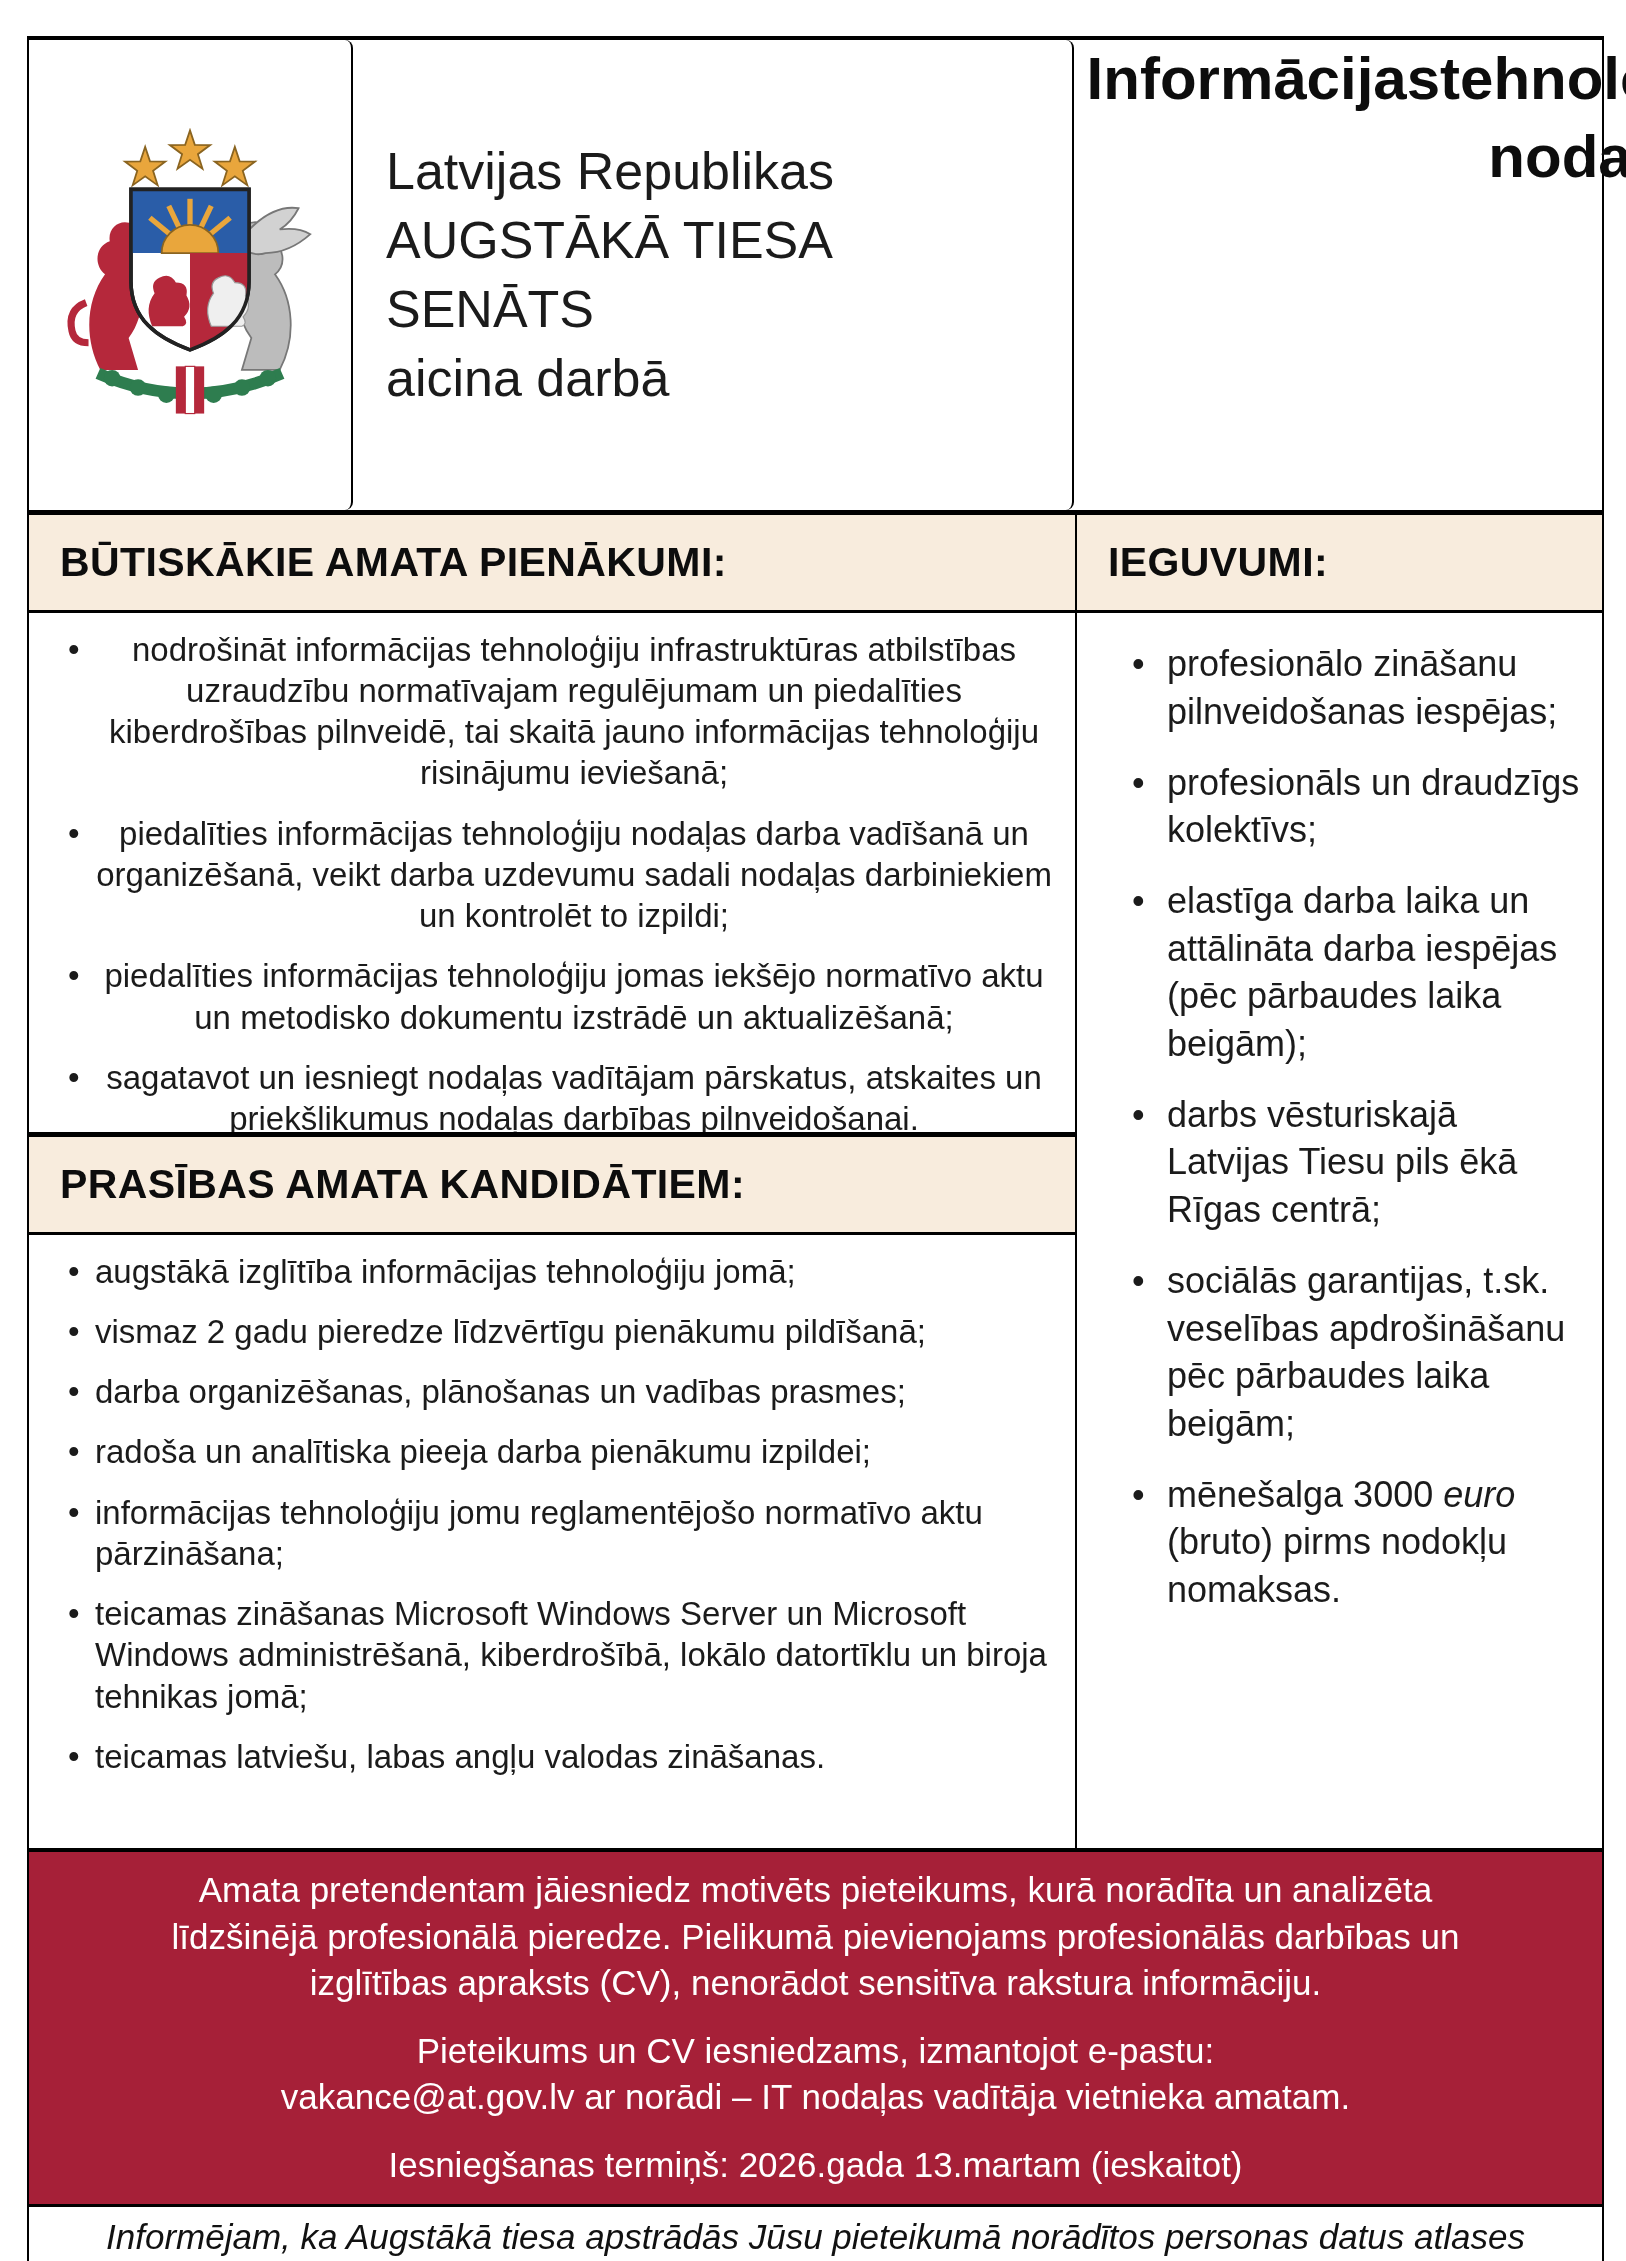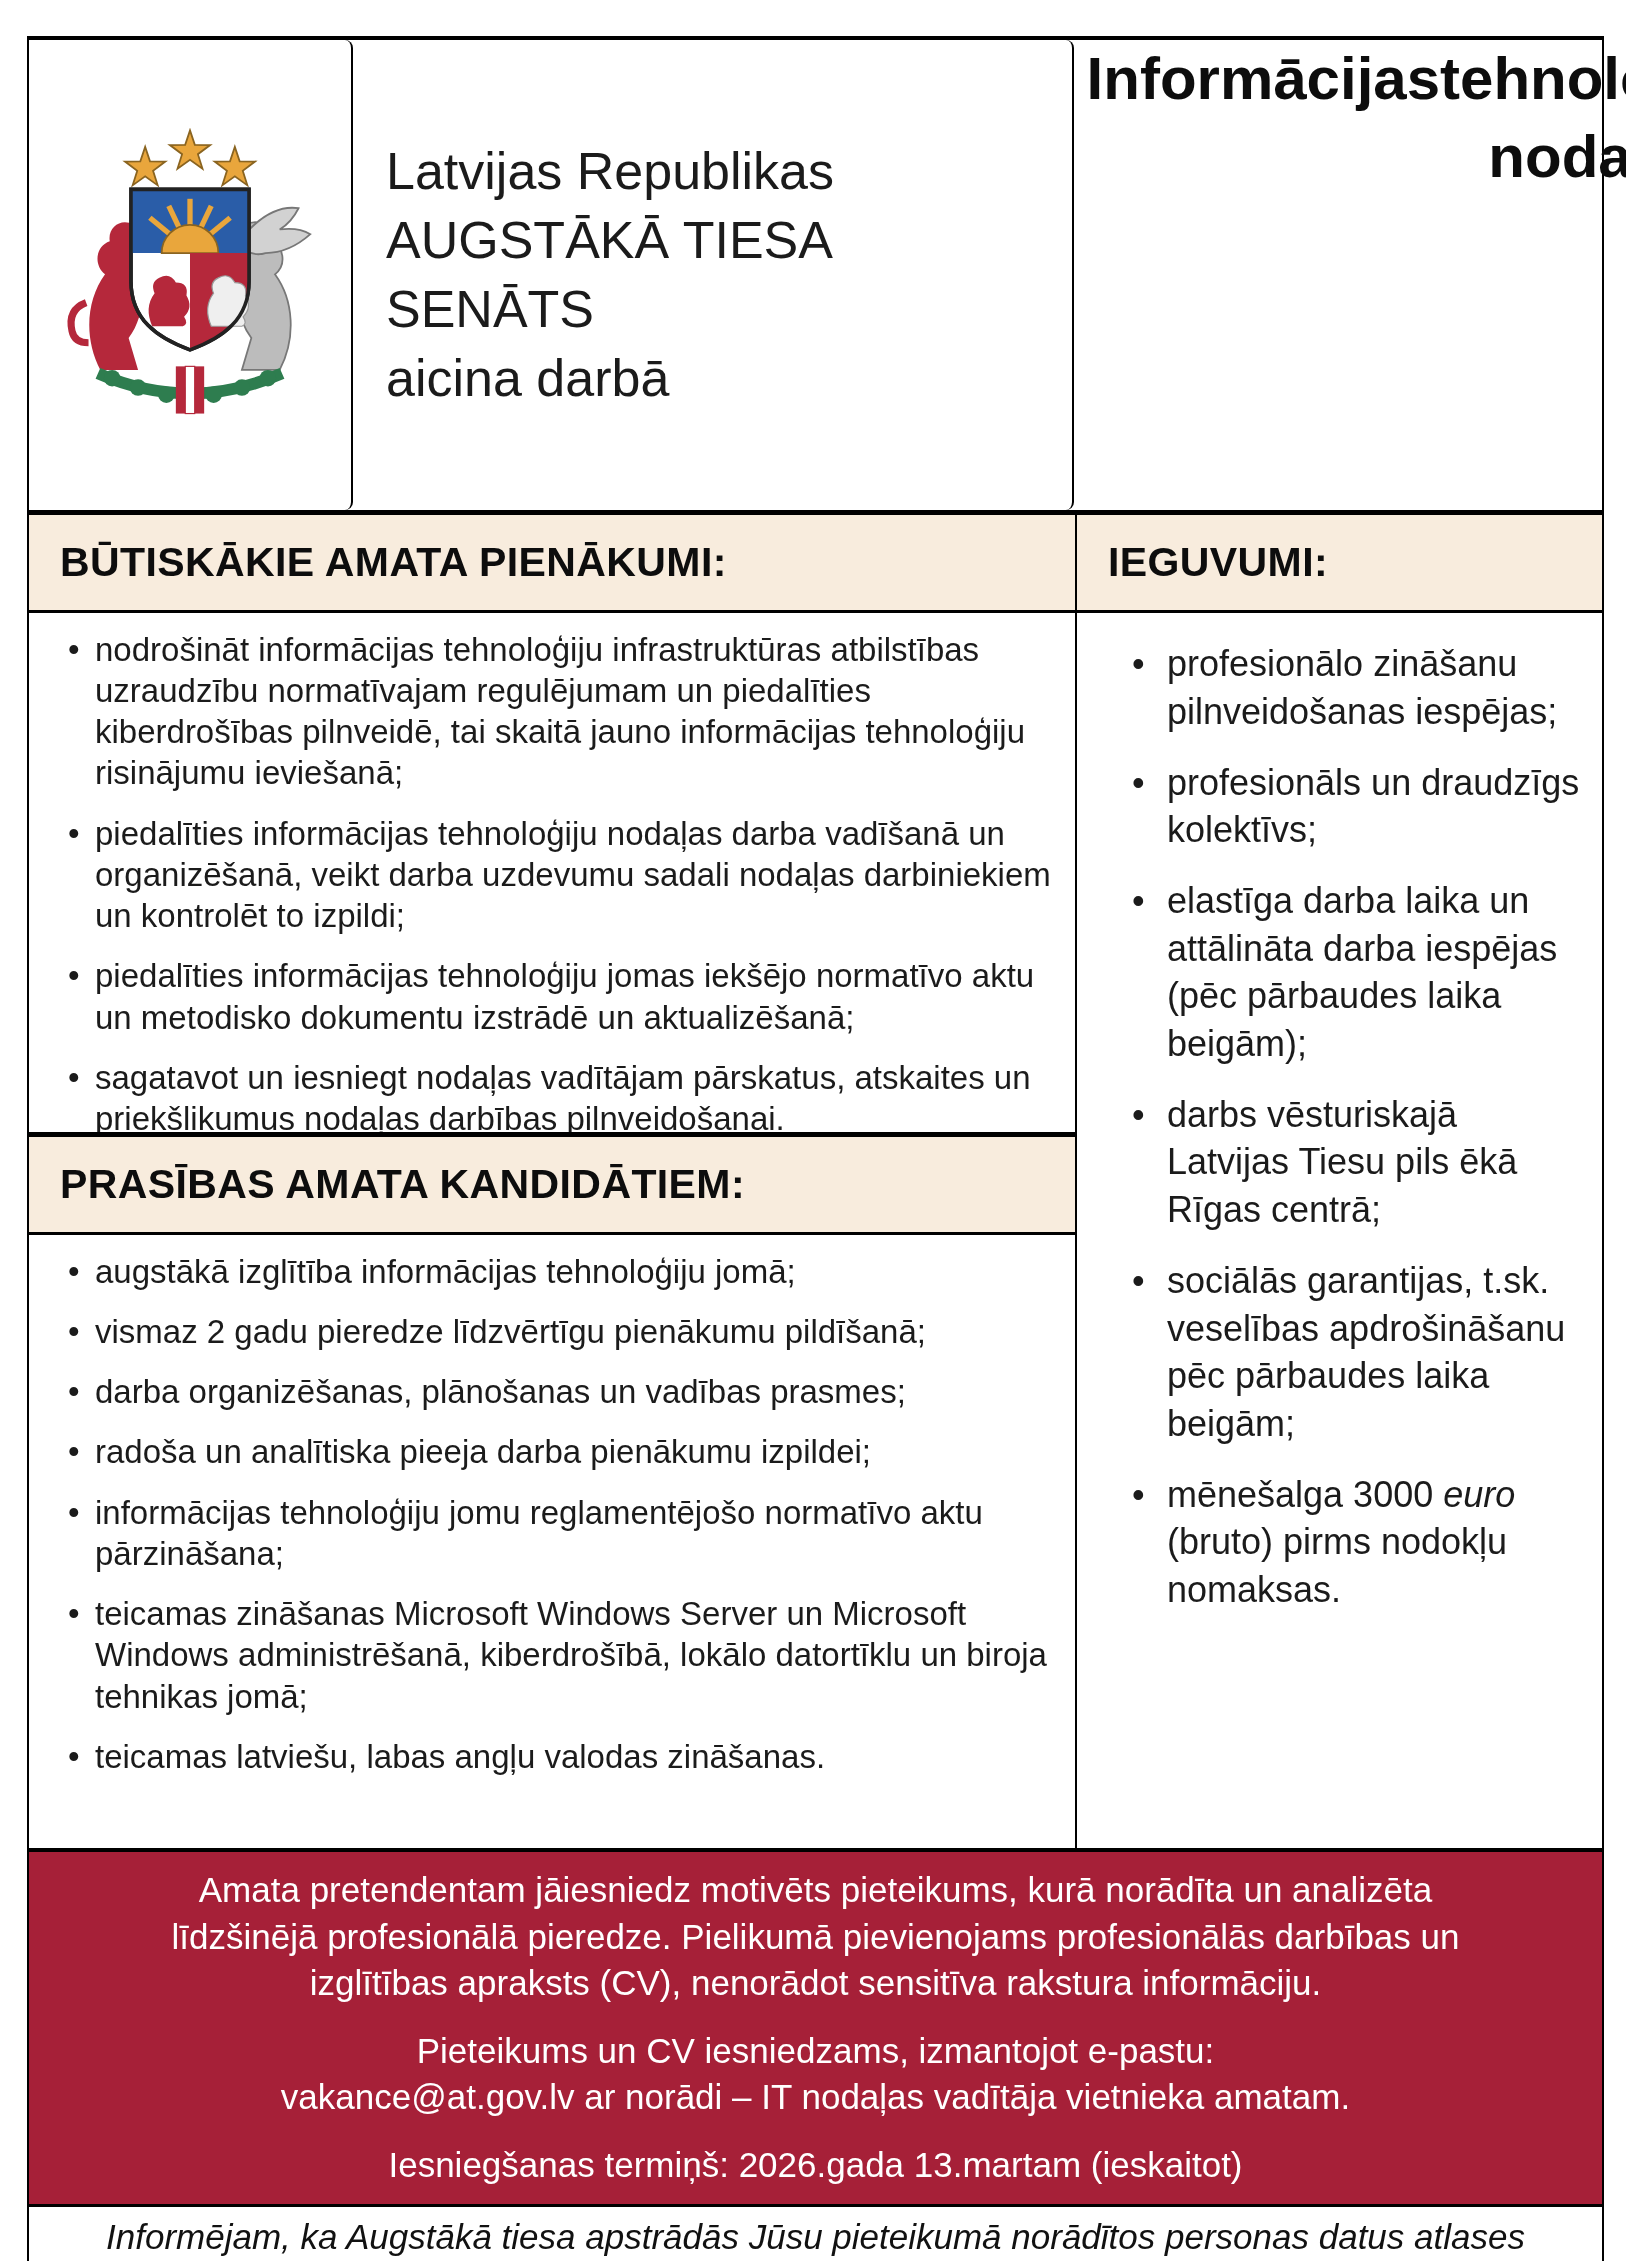--- a/index.html
+++ b/index.html
@@ -28,21 +28,21 @@
     box-sizing:border-box; height:103px; flex:0 0 103px; background:#f8ecdd;
     border-top:5.5px solid #000; border-bottom:3.1px solid #000;
     display:flex; align-items:center; padding:0 31px;
     font-size:41px; font-weight:bold; color:#0d0d0d; letter-spacing:0.4px;
   }
   ul.blist { list-style:none; margin:0; box-sizing:border-box; overflow:hidden; }
   ul.blist li { position:relative; }
   ul.blist li::before { content:"\2022"; position:absolute; left:0; top:0; }
   .duties-list, .req-list { padding:15.7px 22px 0 39px; }
   .duties-list li, .req-list li { padding-left:27px; font-size:33px; line-height:1.25; margin-bottom:19px; }
-  .duties-list { height:519px; flex:0 0 519px; }
+  .duties-list { height:519px; flex:0 0 519px;text-align:center; }
   .req-list { flex:1 1 auto; }
   .ben-list { flex:1 1 auto; padding:27px 20.5px 0 55px; }
   .ben-list li { padding-left:35px; font-size:36px; line-height:1.32; margin-bottom:23.6px; white-space:pre-line; }
   .italic { font-style:italic; }
   
   .red-box {
     box-sizing:border-box; height:356px; border-top:4.7px solid #000; background:#a62038;
     color:#ffffff; text-align:center; display:flex; flex-direction:column;
     justify-content:center; gap:22px; padding:7.9px 118px; font-size:35px; line-height:1.32;
   }

